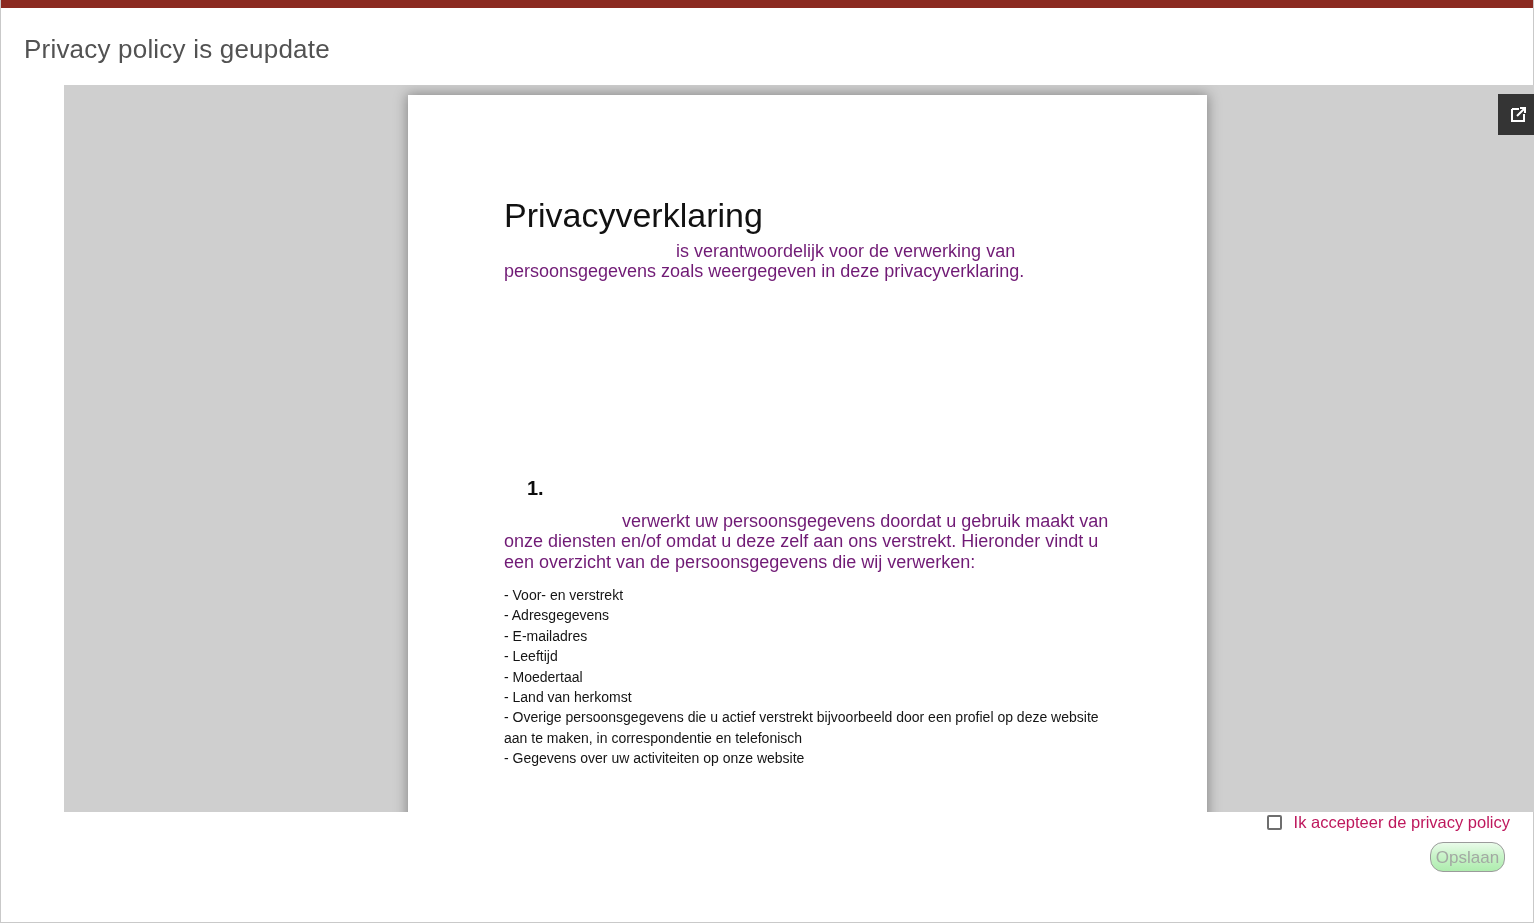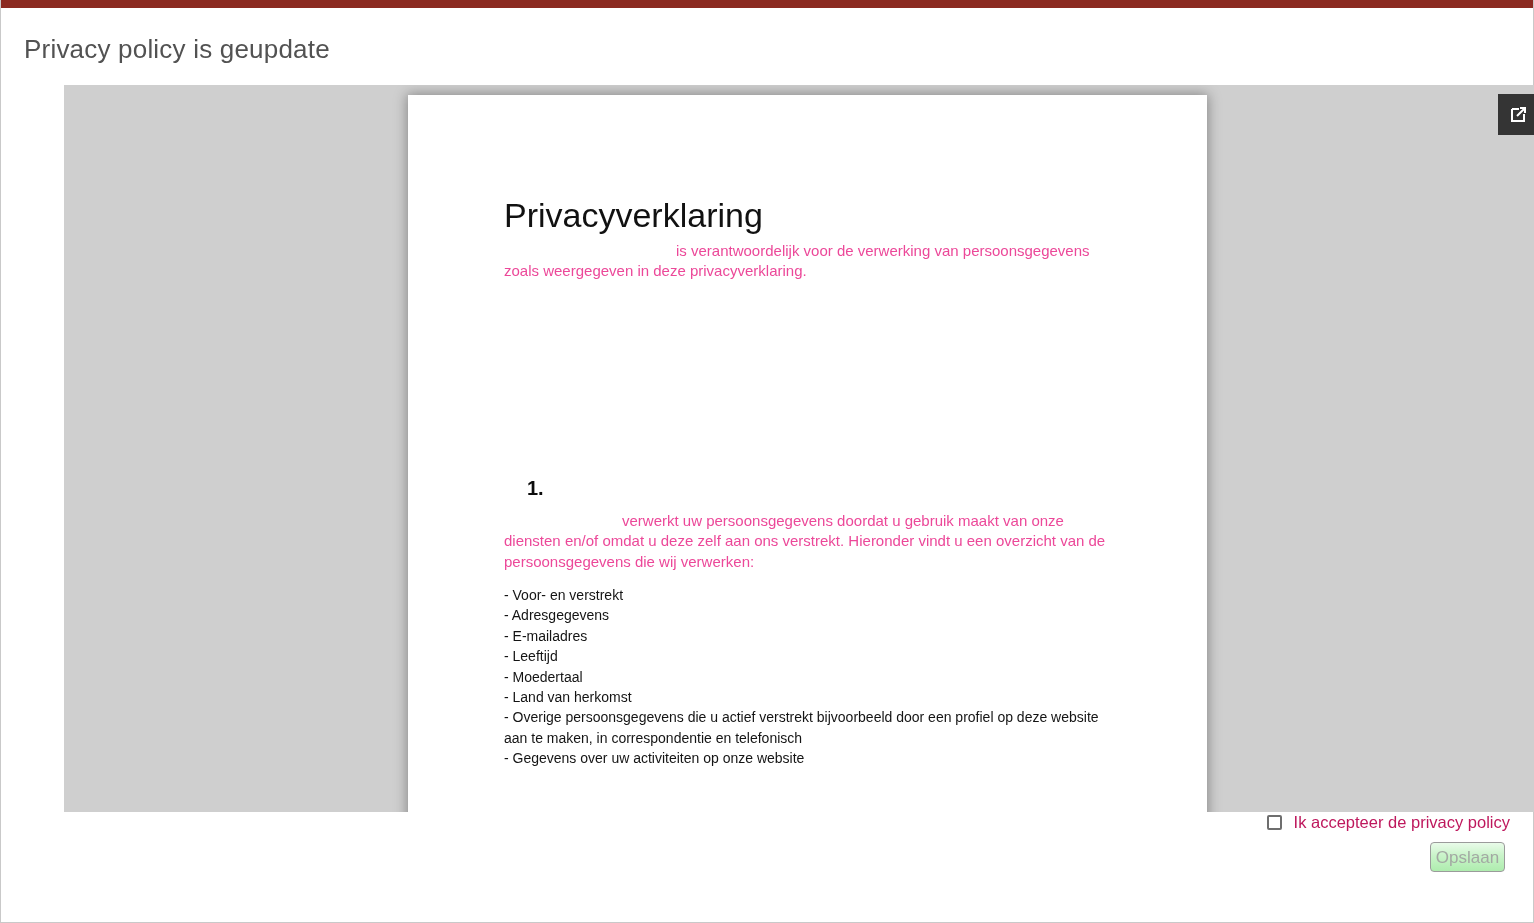--- a/index.html
+++ b/index.html
@@ -49,23 +49,23 @@
     padding: 101px 88px 0 96px;
     color: #1a1a1a;
   }
   .doc-title {
     font-size: 34px;
     line-height: 38px;
     font-weight: 400;
     color: #111111;
   }
   .doc-p {
-    font-size: 15px;
+    font-size: 18px;
     line-height: 20.4px;
-    color: #ec4899;
+    color: #701a75;
   }
   .doc-intro {
     margin-top: 7px;
     text-indent: 172px;
   }
   .doc-section-heading {
     margin-top: 194px;
     font-size: 20px;
     line-height: 24px;
     font-weight: 700;
@@ -134,21 +134,21 @@
   .accept-label {
     font-size: 16.5px;
     color: #be185d;
     cursor: pointer;
   }
   .save-btn {
     position: absolute;
     top: 842px; right: 28px;
     width: 75px; height: 30px;
     border: 1px solid #9b9b9b;
-    border-radius: 4px;
+    border-radius: 13px;
     background: linear-gradient(180deg, #e9fbe9 0%, #c9f4c9 45%, #aeecae 100%);
     color: #a3a9a3;
     font-family: "Liberation Sans", sans-serif;
     font-size: 17px;
     text-align: center;
     line-height: 27px;
   }
 </style>
 </head>
 <body>

